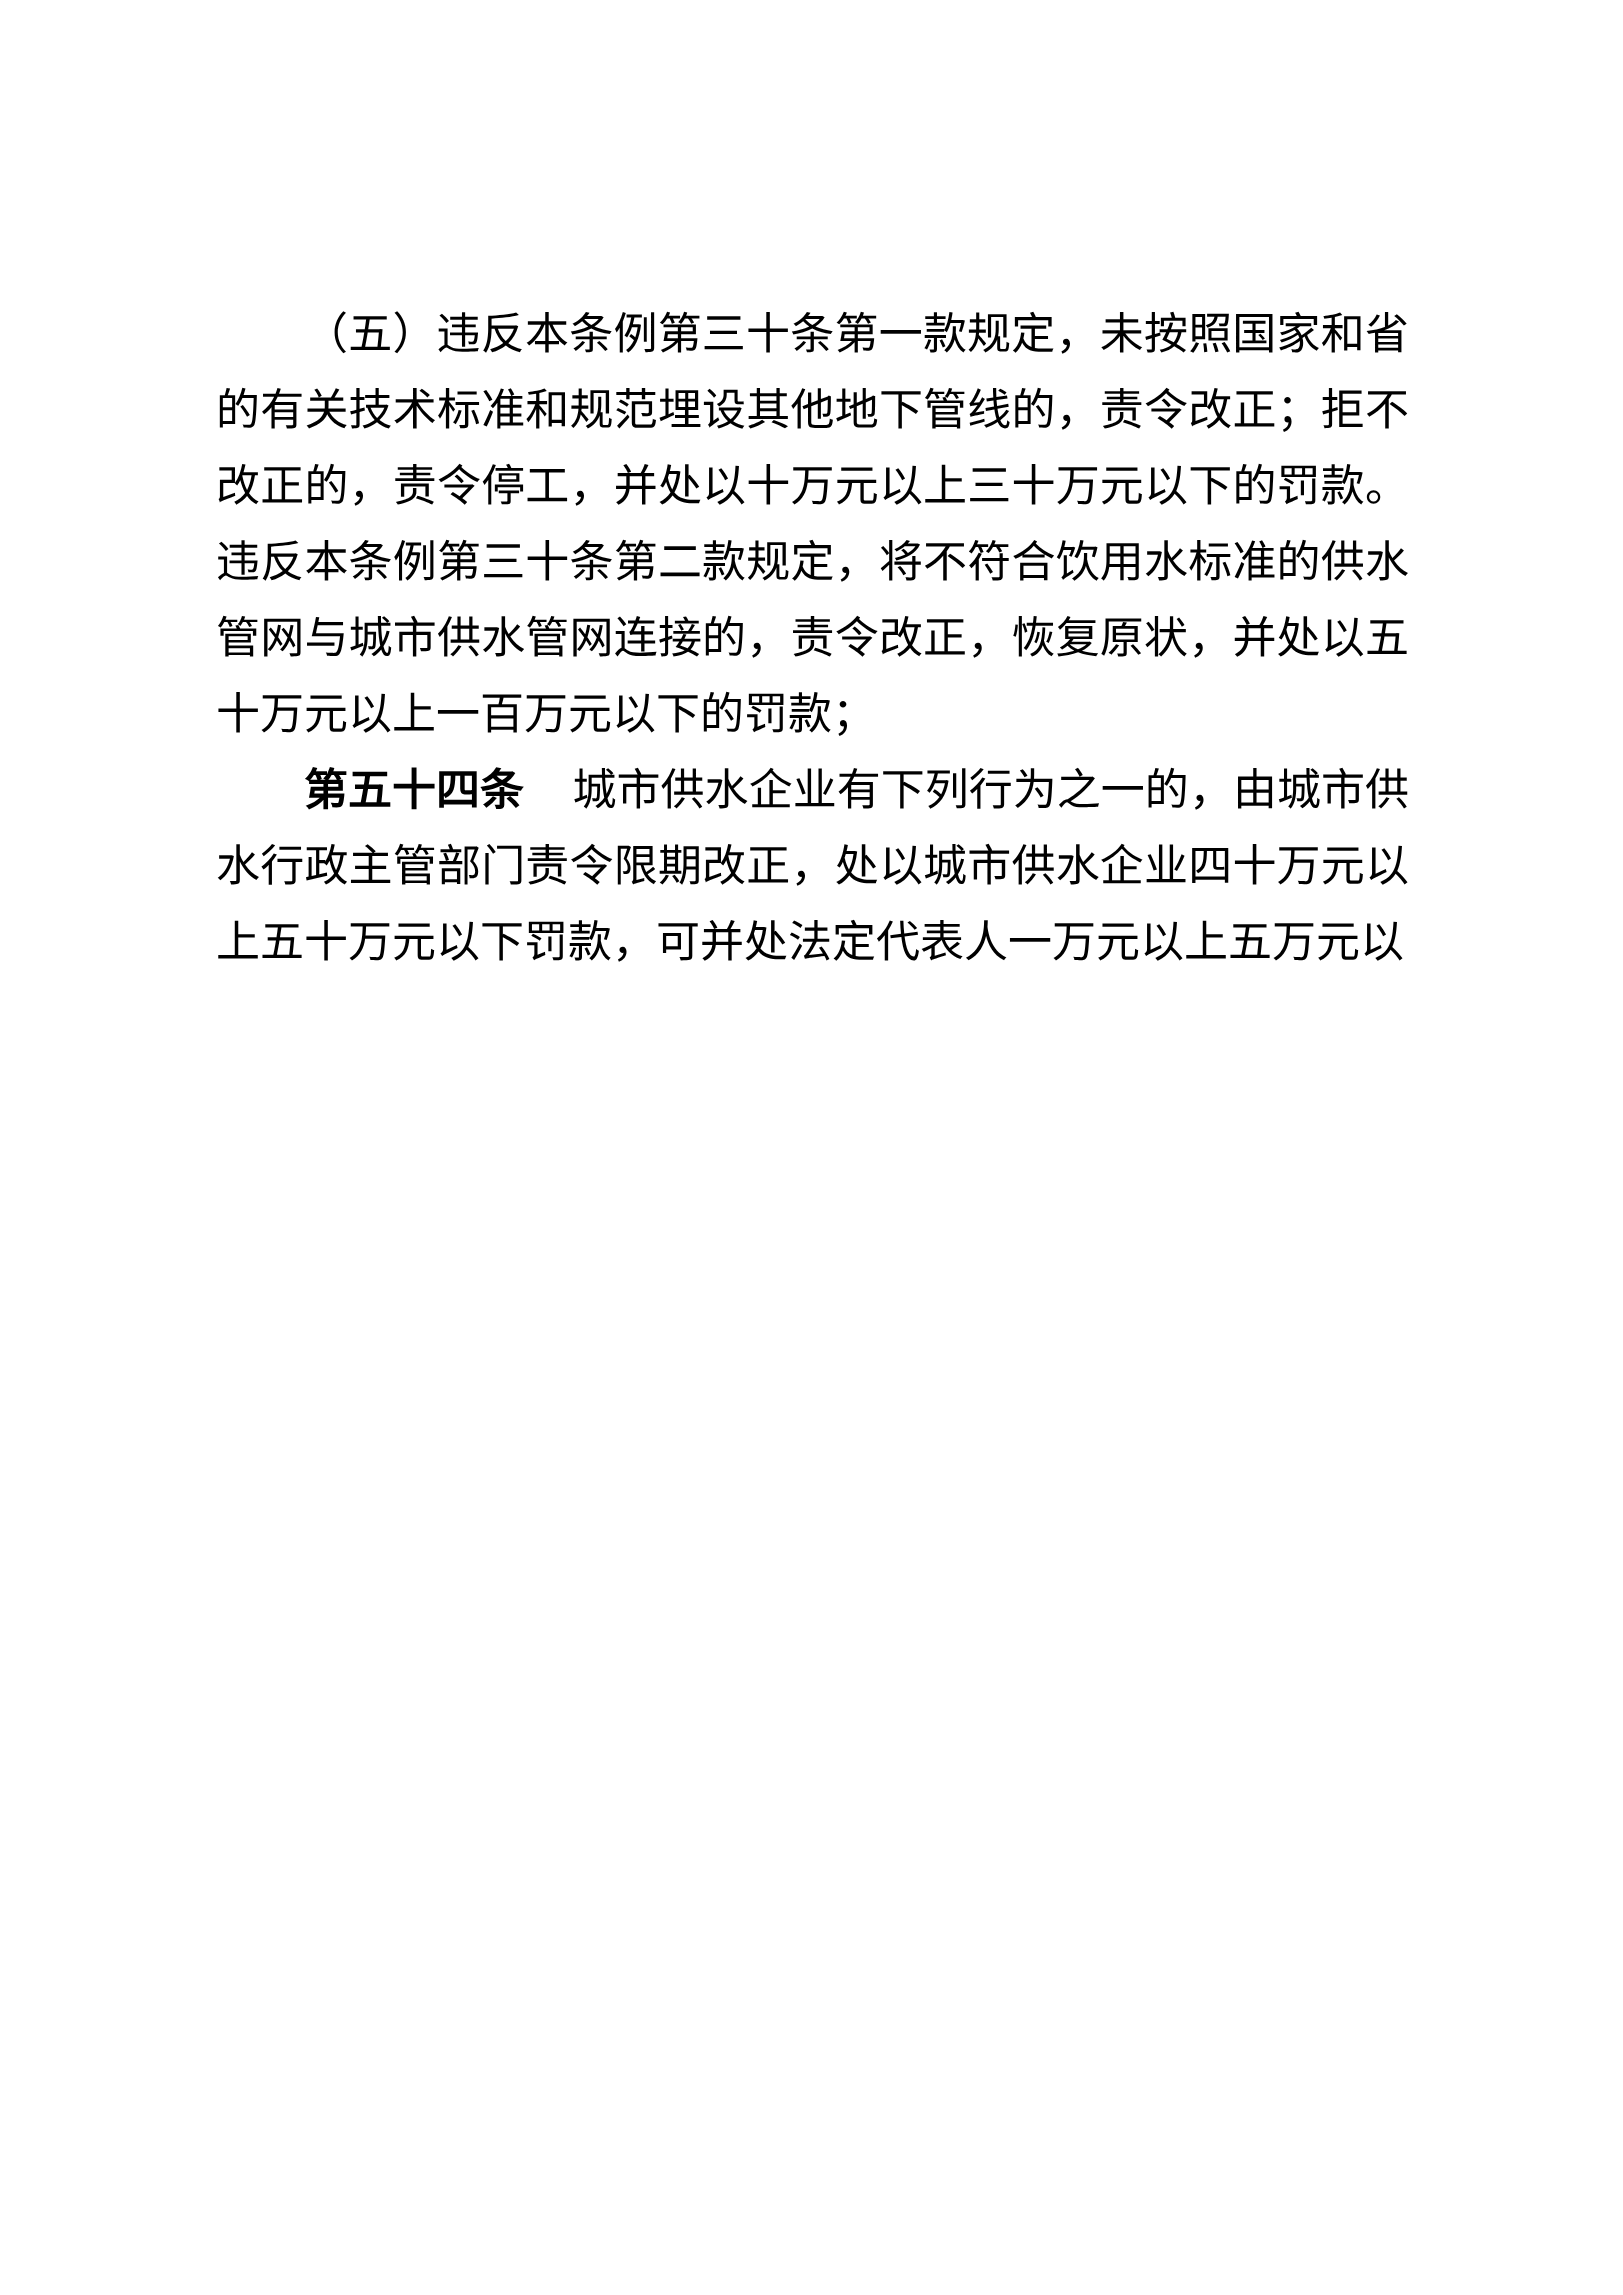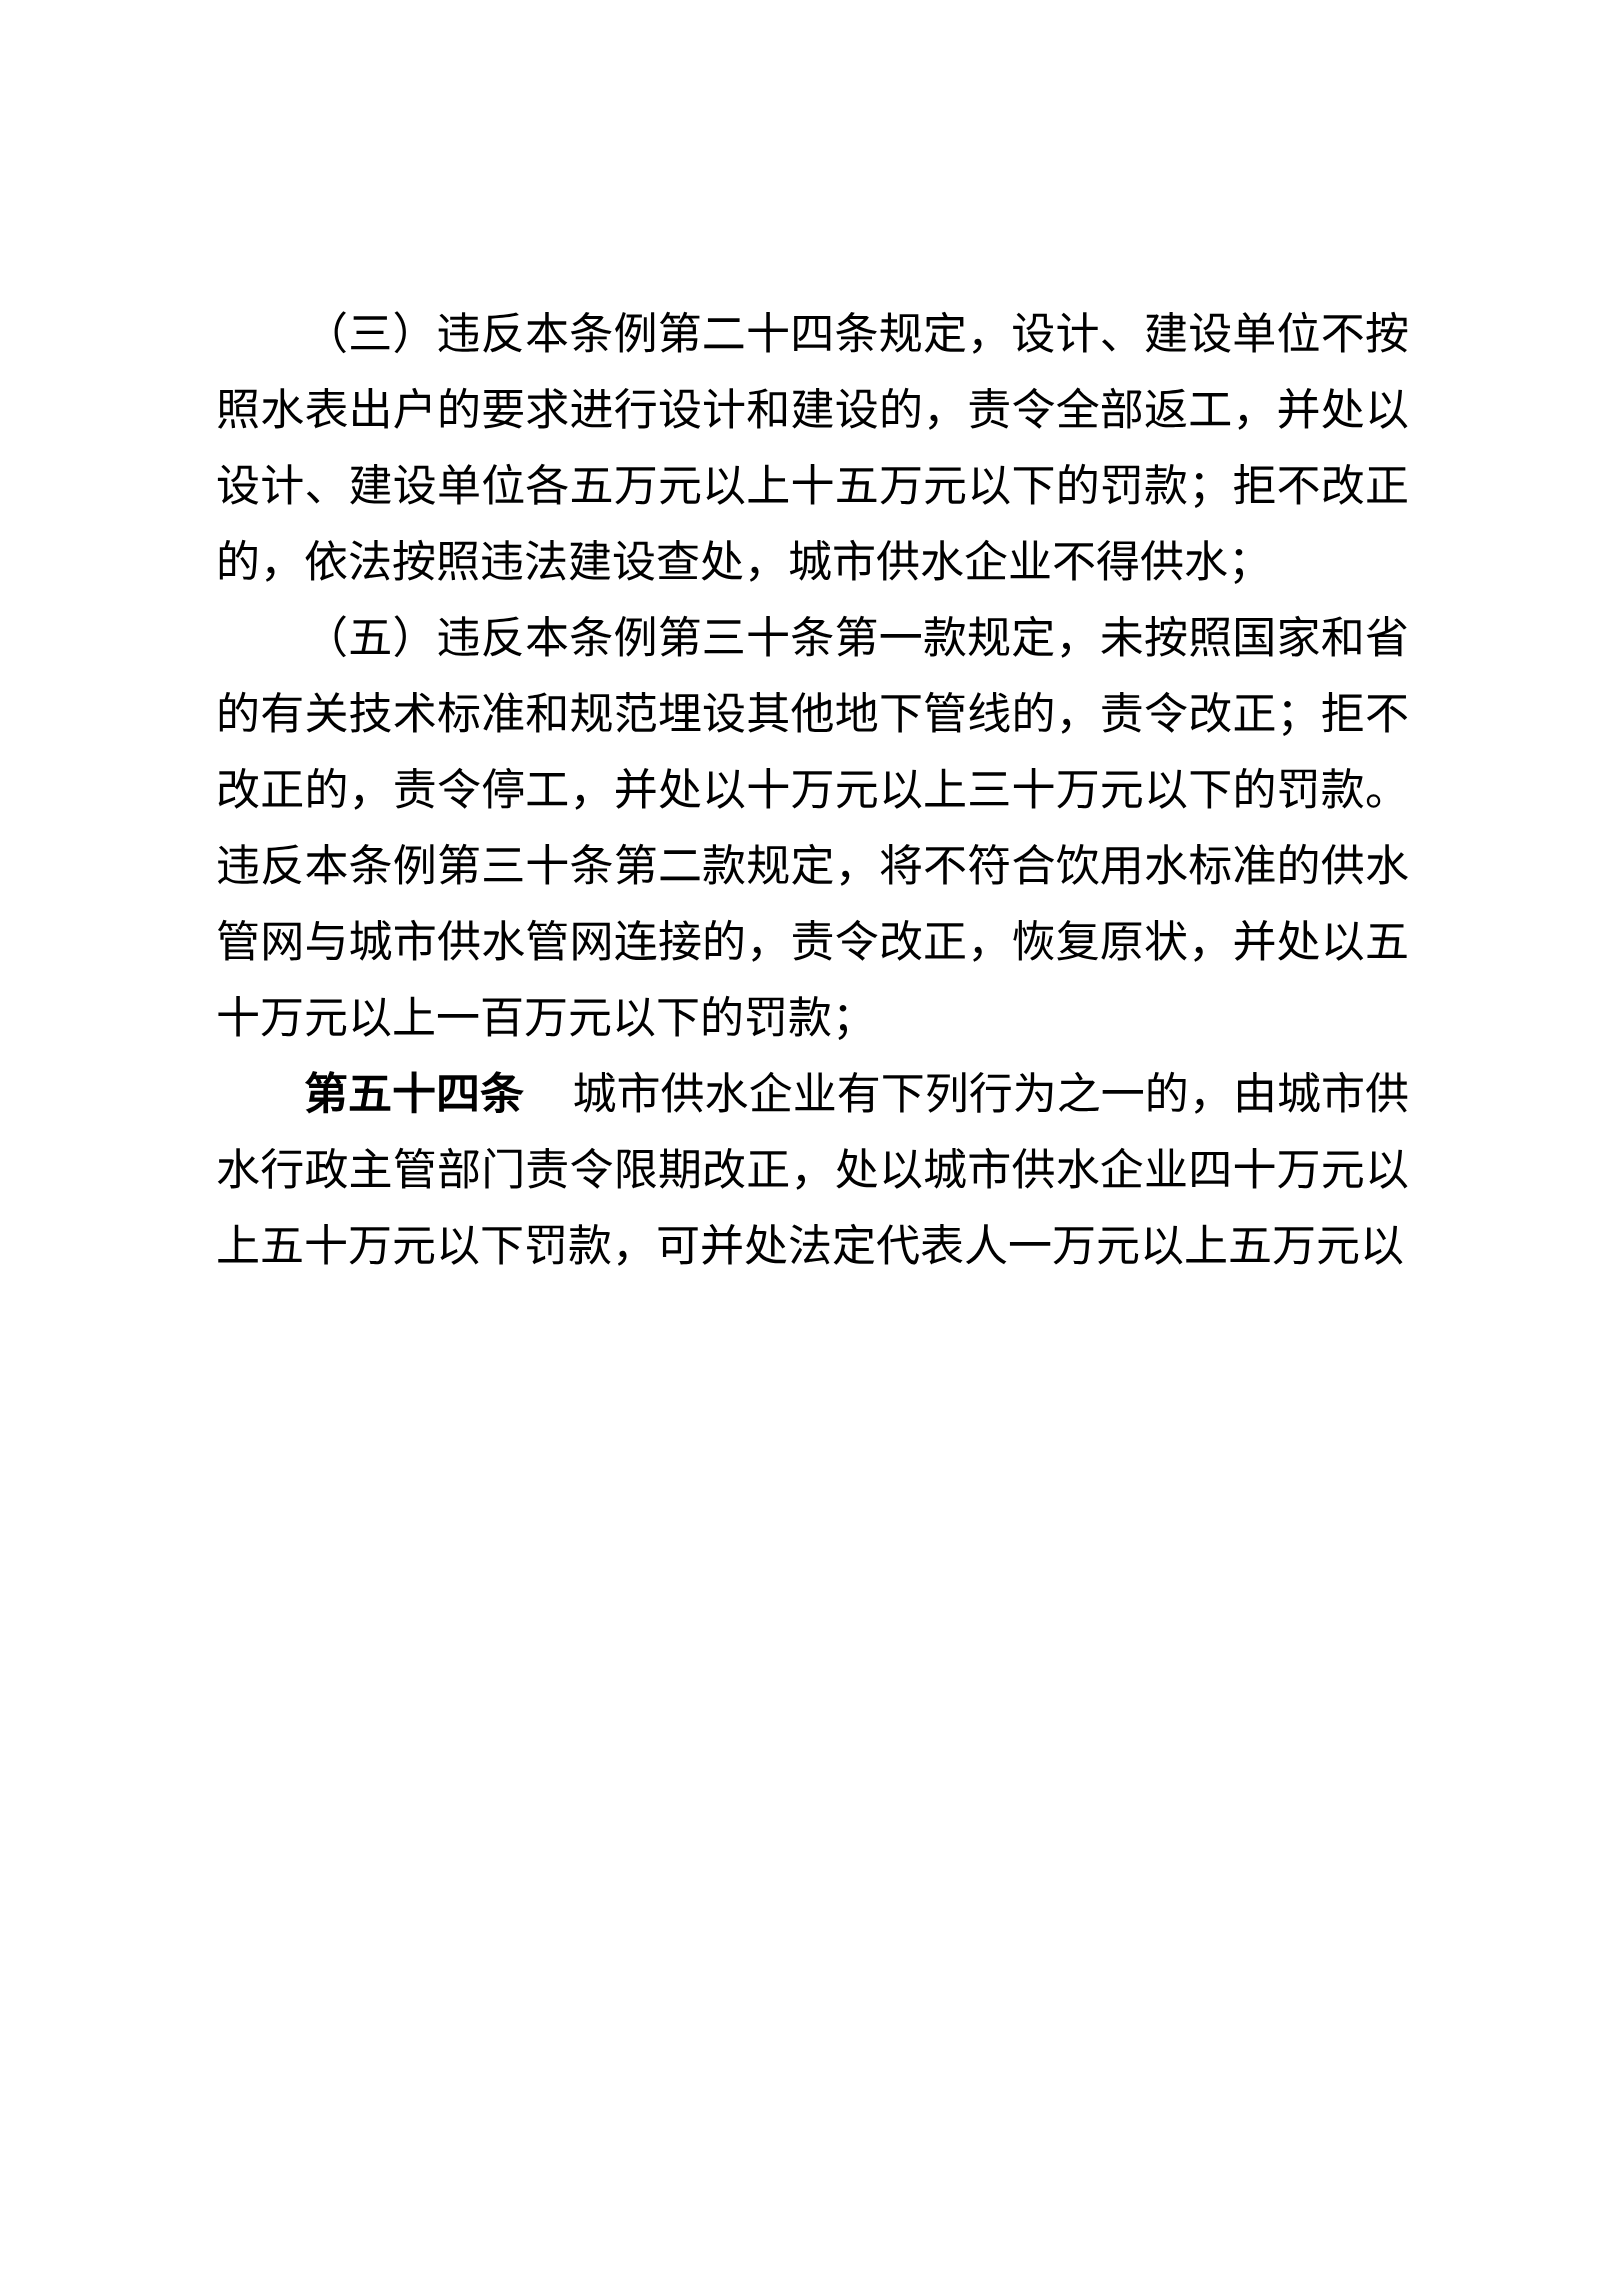--- a/index.html
+++ b/index.html
@@ -35,18 +35,17 @@
     font-family: Liberation Serif, serif;
     font-weight: 700;
     margin-right: 1.1em;
   }
 </style>
 </head>
 <body>
 
 <div class="page">
   <div class="content">
-    <p>（三）违反本条例第二十四条规定，设计、建设单位不按照水表出户的要求进行设计和建设的，责令全部返工，并处以设计、建设单位各五万元以上十五万元以下的罚款；拒不改正的，依法按照违法建设查处，城市供水企业不得供水；</p>
     <p>（五）违反本条例第三十条第一款规定，未按照国家和省的有关技术标准和规范埋设其他地下管线的，责令改正；拒不改正的，责令停工，并处以十万元以上三十万元以下的罚款。违反本条例第三十条第二款规定，将不符合饮用水标准的供水管网与城市供水管网连接的，责令改正，恢复原状，并处以五十万元以上一百万元以下的罚款；</p>
     <p><span class="article-no">第五十四条</span><span>城市供水企业有下列行为之一的，由城市供水行政主管部门责令限期改正，处以城市供水企业四十万元以上五十万元以下罚款，可并处法定代表人一万元以上五万元以</span></p>
   </div>
 </div>
 
 
 </body></html>

